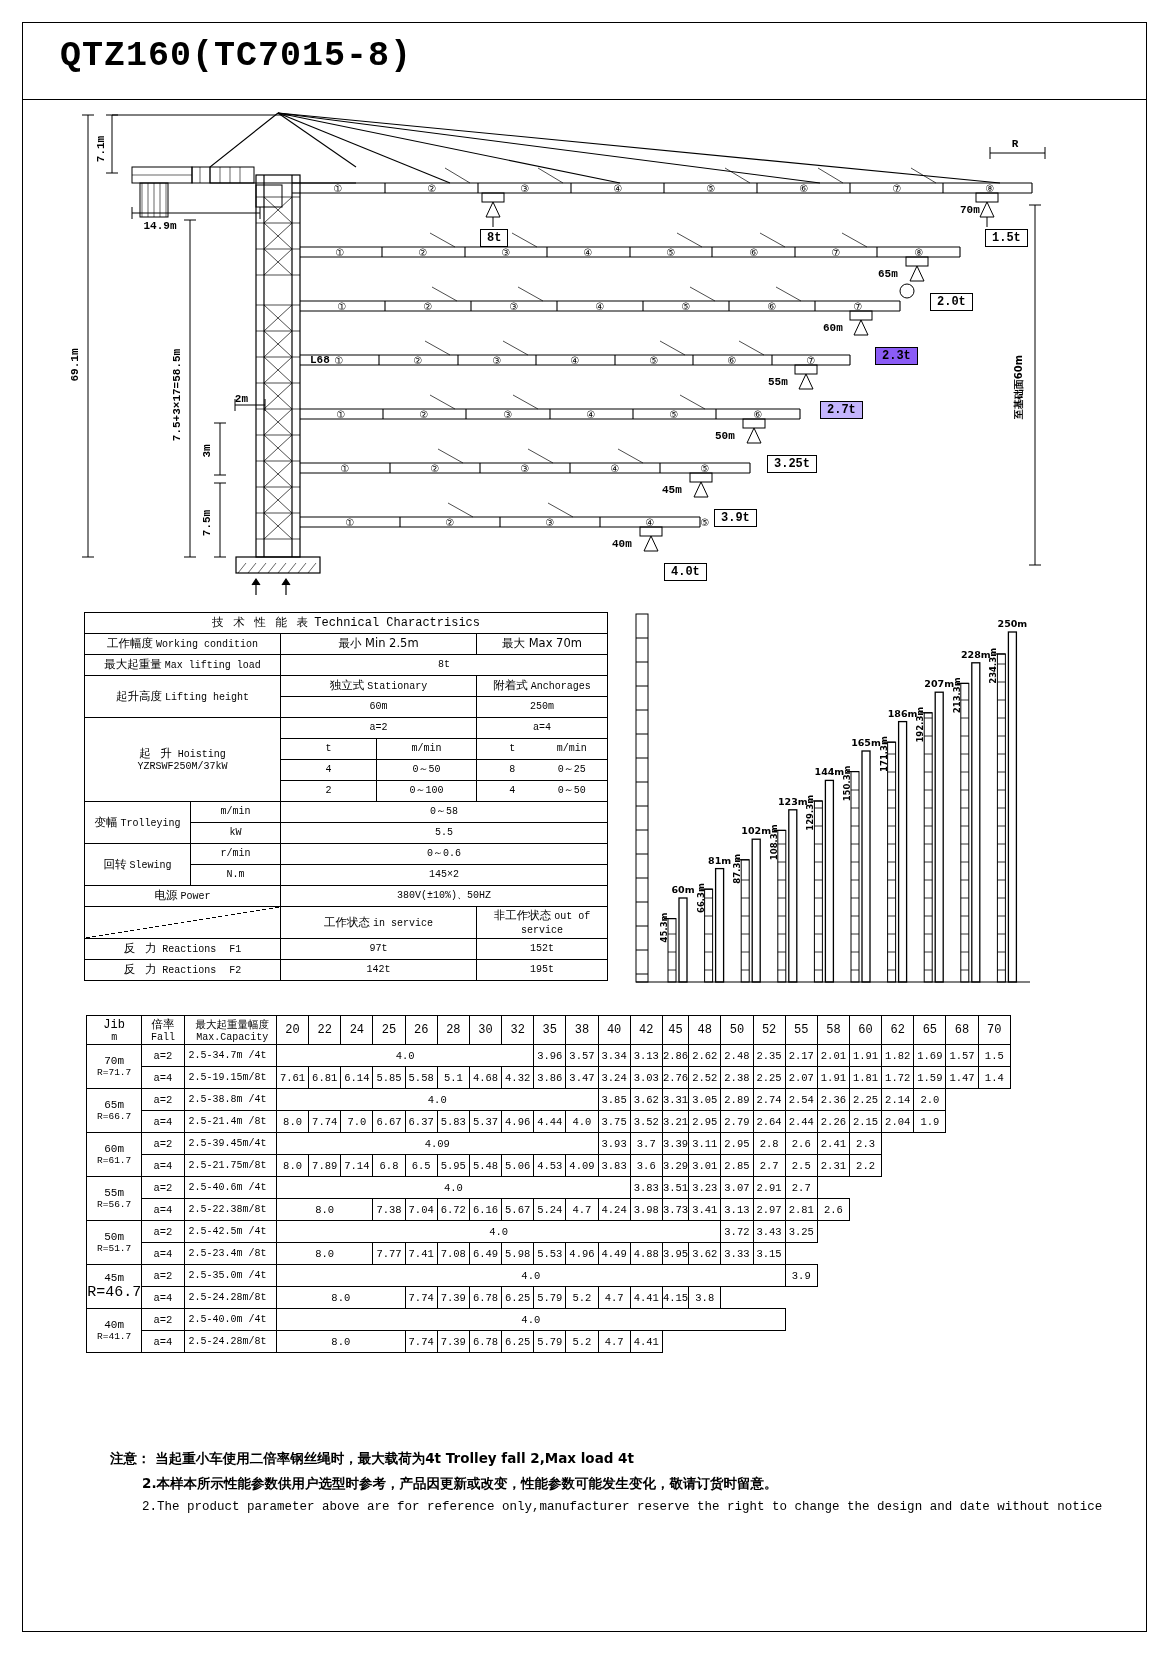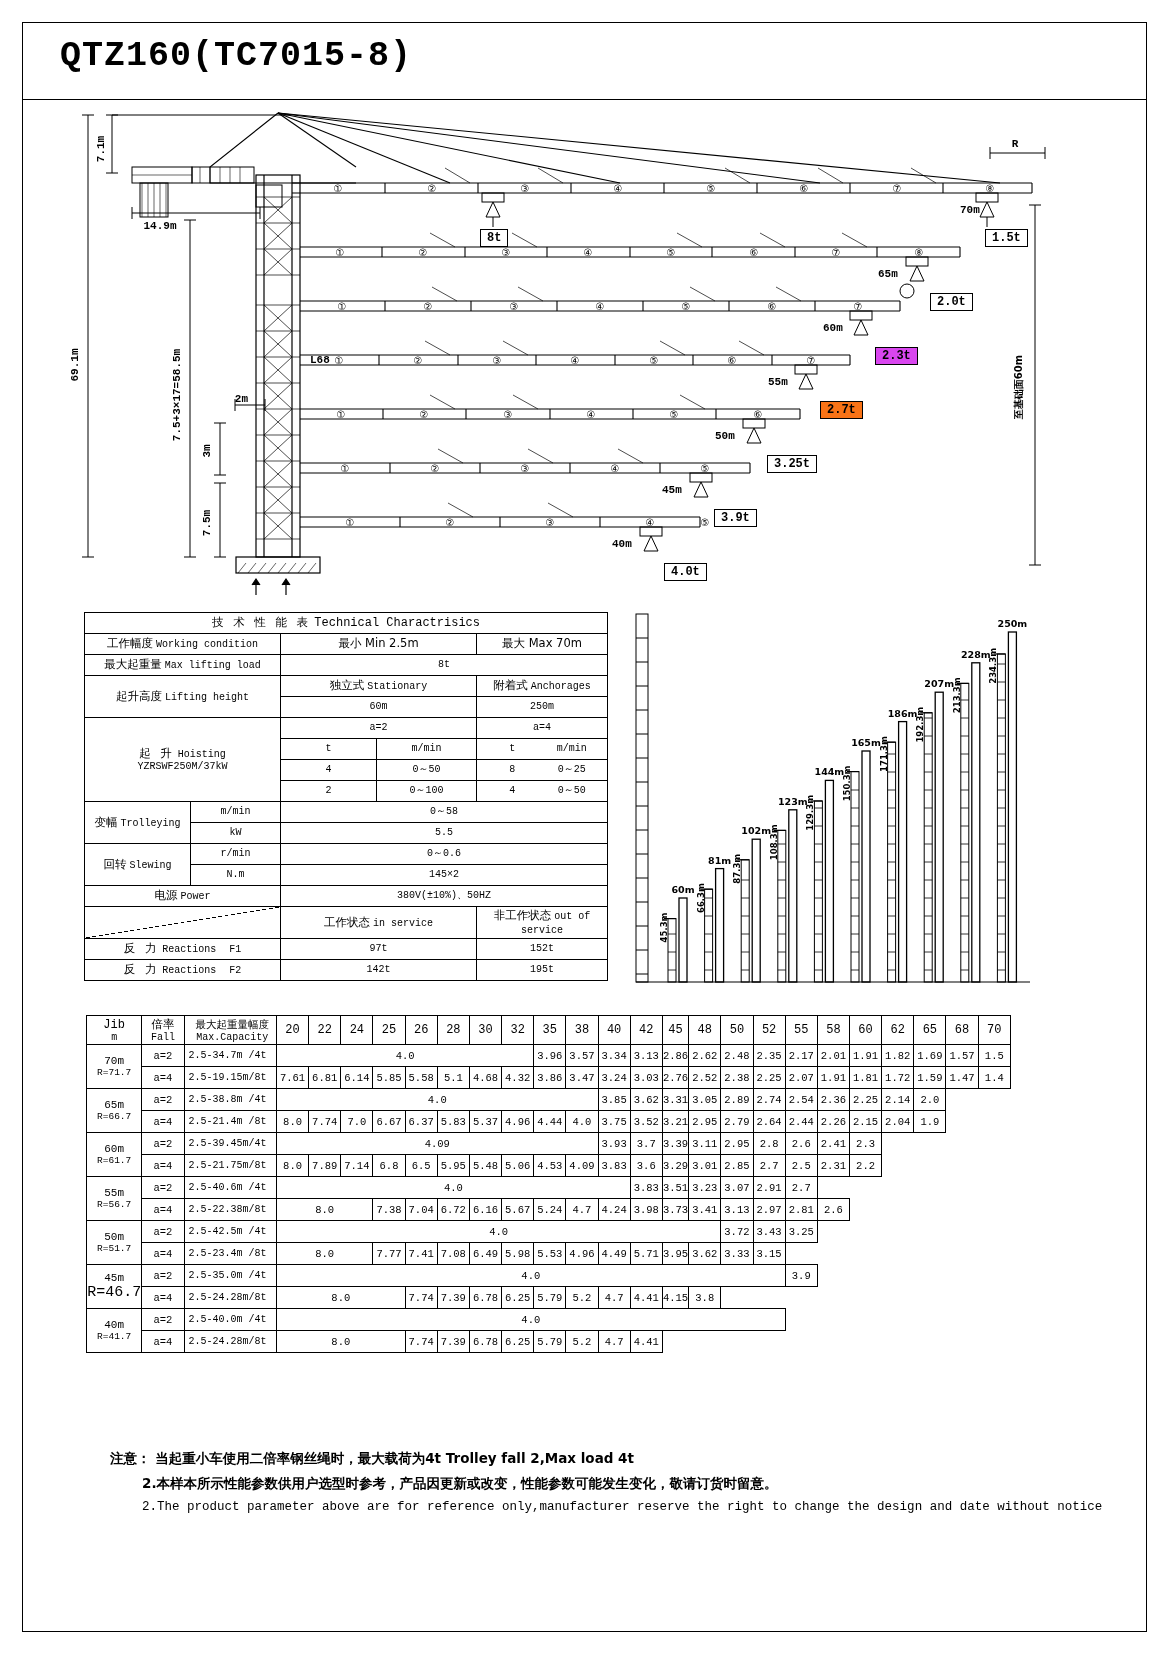--- a/index.html
+++ b/index.html
@@ -457,24 +457,24 @@
 <div style="position:absolute;left:0;top:0;width:1010px;height:490px;pointer-events:none;">
   <div style="position:absolute;left:420px;top:124px;border:1.2px solid #000;padding:1px 6px;background:#fff;font-family:'Liberation Mono',monospace;font-size:12px;font-weight:700;">8t</div>
 
   <div style="position:absolute;left:900px;top:99px;font-family:'Liberation Mono',monospace;font-size:11px;font-weight:700;">70m</div>
   <div style="position:absolute;left:905px;top:124px;border:1.2px solid #000;padding:1px 6px;background:#fff;font-family:'Liberation Mono',monospace;font-size:12px;font-weight:700;margin-left:20px;">1.5t</div>
 
   <div style="position:absolute;left:818px;top:163px;font-family:'Liberation Mono',monospace;font-size:11px;font-weight:700;">65m</div>
   <div style="position:absolute;left:870px;top:188px;border:1.2px solid #000;padding:1px 6px;background:#fff;font-family:'Liberation Mono',monospace;font-size:12px;font-weight:700;">2.0t</div>
 
   <div style="position:absolute;left:763px;top:217px;font-family:'Liberation Mono',monospace;font-size:11px;font-weight:700;">60m</div>
-  <div style="position:absolute;left:815px;top:242px;border:1.2px solid #000;padding:1px 6px;background:#d946ef;font-family:'Liberation Mono',monospace;font-size:12px;font-weight:700;">2.3t</div>
+  <div style="position:absolute;left:815px;top:242px;border:1.2px solid #000;padding:1px 6px;background:#8b5cf6;font-family:'Liberation Mono',monospace;font-size:12px;font-weight:700;">2.3t</div>
 
   <div style="position:absolute;left:708px;top:271px;font-family:'Liberation Mono',monospace;font-size:11px;font-weight:700;">55m</div>
-  <div style="position:absolute;left:760px;top:296px;border:1.2px solid #000;padding:1px 6px;background:#f97316;font-family:'Liberation Mono',monospace;font-size:12px;font-weight:700;">2.7t</div>
+  <div style="position:absolute;left:760px;top:296px;border:1.2px solid #000;padding:1px 6px;background:#c4b5fd;font-family:'Liberation Mono',monospace;font-size:12px;font-weight:700;">2.7t</div>
 
   <div style="position:absolute;left:655px;top:325px;font-family:'Liberation Mono',monospace;font-size:11px;font-weight:700;">50m</div>
   <div style="position:absolute;left:707px;top:350px;border:1.2px solid #000;padding:1px 6px;background:#fff;font-family:'Liberation Mono',monospace;font-size:12px;font-weight:700;">3.25t</div>
 
   <div style="position:absolute;left:602px;top:379px;font-family:'Liberation Mono',monospace;font-size:11px;font-weight:700;">45m</div>
   <div style="position:absolute;left:654px;top:404px;border:1.2px solid #000;padding:1px 6px;background:#fff;font-family:'Liberation Mono',monospace;font-size:12px;font-weight:700;">3.9t</div>
 
   <div style="position:absolute;left:552px;top:433px;font-family:'Liberation Mono',monospace;font-size:11px;font-weight:700;">40m</div>
   <div style="position:absolute;left:604px;top:458px;border:1.2px solid #000;padding:1px 6px;background:#fff;font-family:'Liberation Mono',monospace;font-size:12px;font-weight:700;">4.0t</div>
 </div>
@@ -1070,21 +1070,21 @@
         <td class="capcol">2.5-23.4m /8t</td>
         <td colspan="3">8.0</td>
         <td>7.77</td>
         <td>7.41</td>
         <td>7.08</td>
         <td>6.49</td>
         <td>5.98</td>
         <td>5.53</td>
         <td>4.96</td>
         <td>4.49</td>
-        <td>5.71</td>
+        <td>4.88</td>
         <td>3.95</td>
         <td>3.62</td>
         <td>3.33</td>
         <td>3.15</td>
         <td colspan="7" class="empty-cell"></td>
       </tr>
       <tr>
         <td class="jibcol" rowspan="2">
           <div>45m</div>
           <div style="font-size:15px">R=46.7</div>

